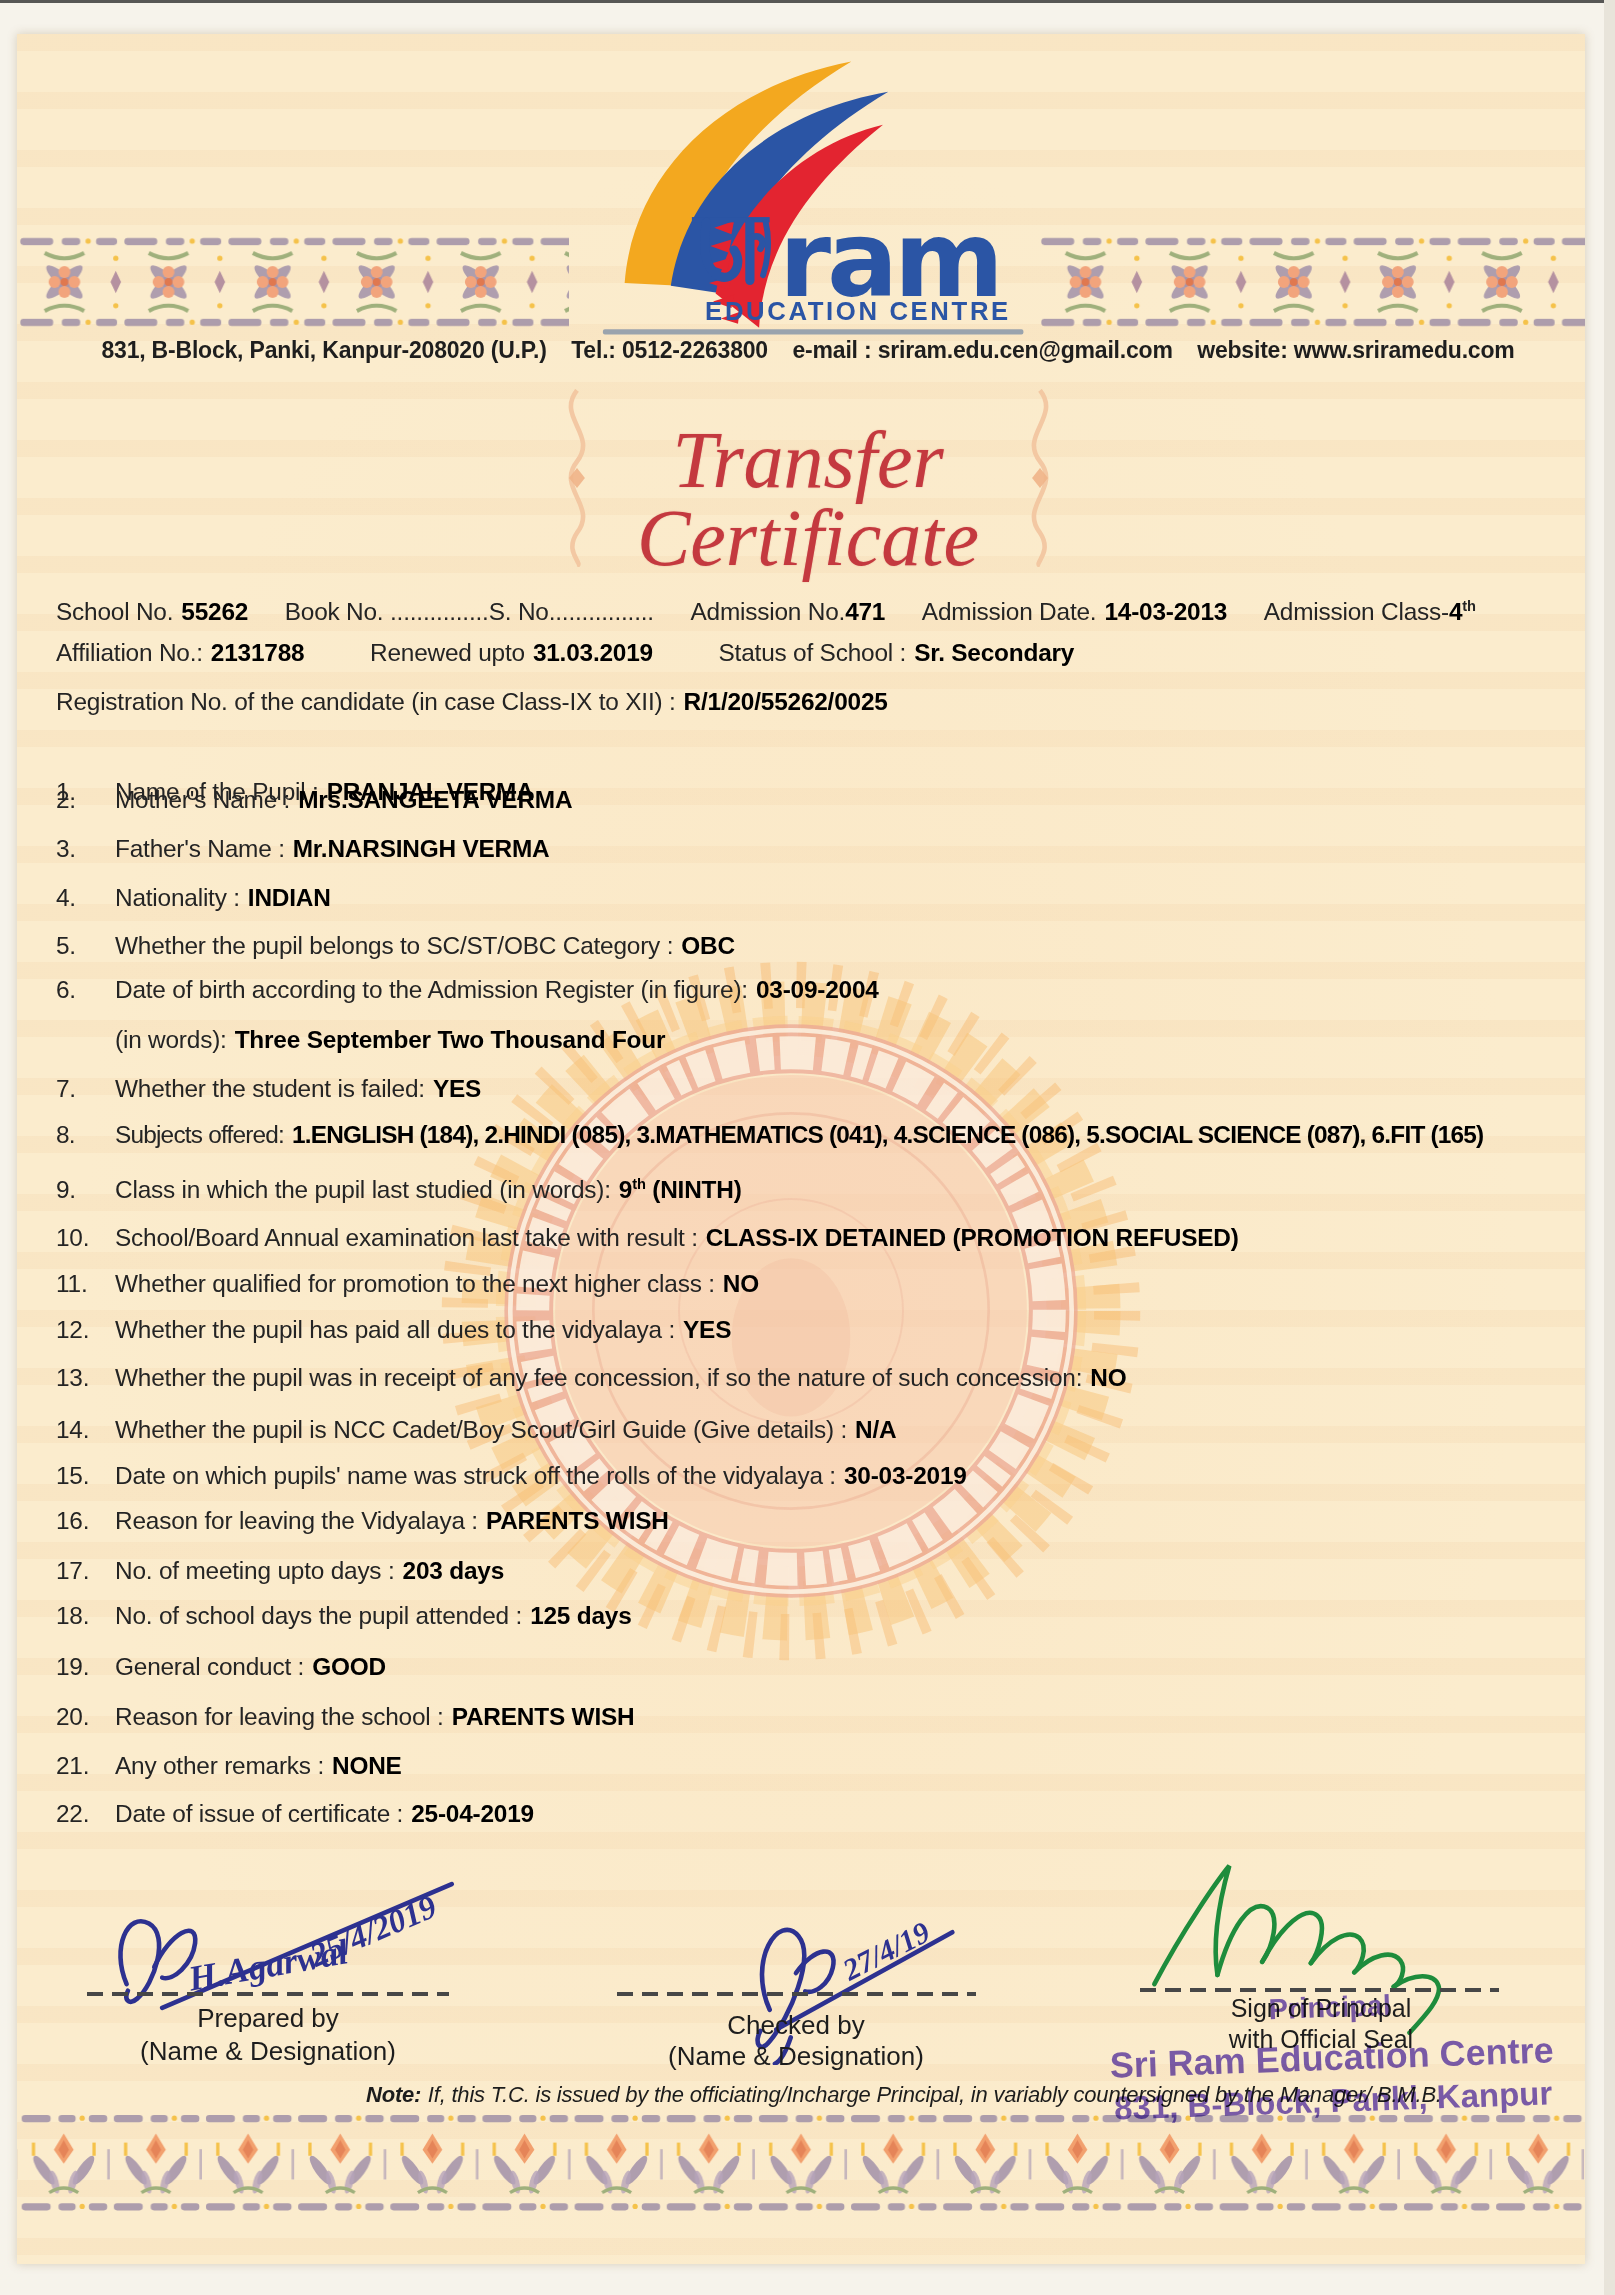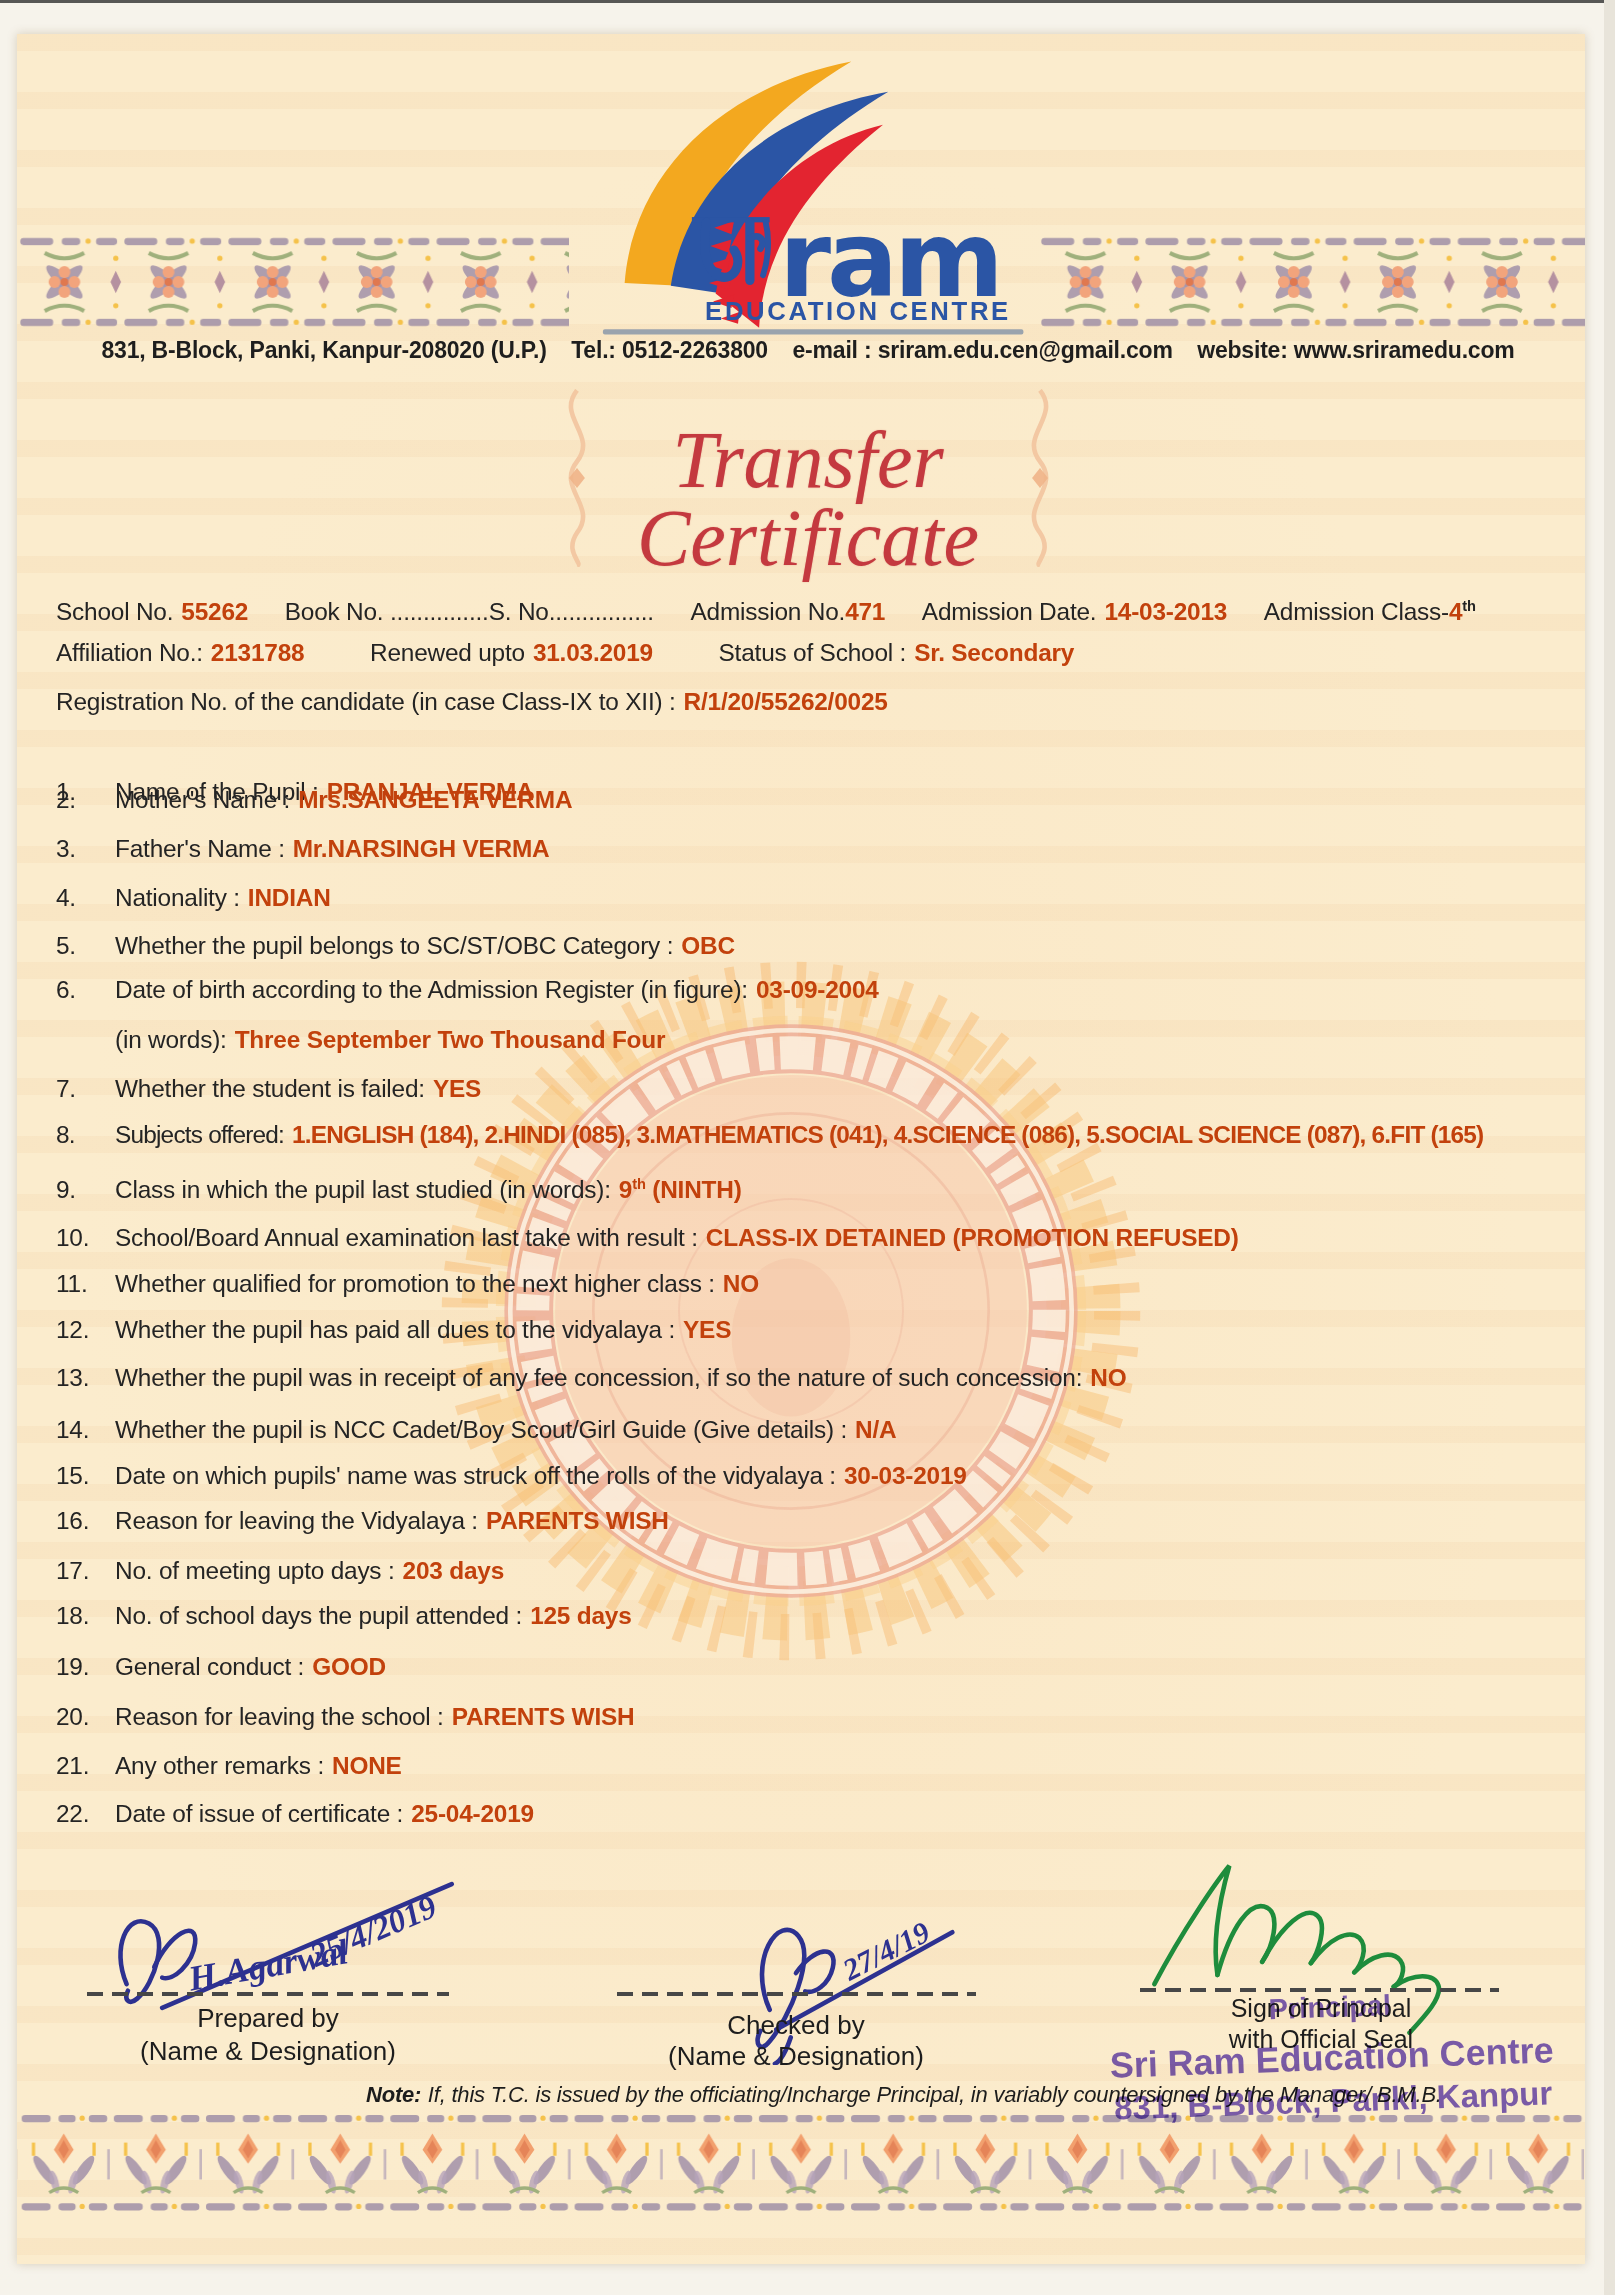--- a/index.html
+++ b/index.html
@@ -8,21 +8,21 @@
   .top-edge{position:absolute;left:0;top:0;width:1616px;height:3.3px;background:#2f2f2f;opacity:.8;}
   .paper{position:absolute;left:17px;top:34px;width:1568px;height:2230px;background:#fbeccd;
          box-shadow:0 0 9.2px rgba(120,90,40,.25);}
   .paper::before{content:"";position:absolute;inset:0;
      background:repeating-linear-gradient(180deg, rgba(240,205,160,.20) 0 17px, rgba(240,205,160,0) 17px 58px);}
   .paper::after{content:"";position:absolute;inset:0;
      background:radial-gradient(ellipse at 50% 55%, rgba(250,220,180,.25), rgba(250,220,180,0) 65%);}
   .deco{position:absolute;z-index:1;}
   .content{position:absolute;white-space:nowrap;z-index:2;}
   .row{font-size:24.4px;letter-spacing:-0.2px;color:#242424;line-height:29px;}
-  .val{font-weight:bold;color:#c2410c;}
+  .val{font-weight:bold;color:#000000;}
   .lab{margin-right:8px;}
   .seg{display:inline-block;margin-right:30px;}
   .seg.wide{margin-right:59px;}
   .num{display:inline-block;width:59px;}
   .tight{letter-spacing:-0.8px;}
   .sup{vertical-align:super;font-size:60%;font-weight:bold;}
   .address{left:0;width:1616px;text-align:center;font-size:23px;font-weight:600;letter-spacing:-0.2px;color:#1e1e1e;}
   .address span{margin:0 9.2px;}
   .title-line{left:0;width:1616px;text-align:center;font-family:"Liberation Serif", serif;
      font-style:italic;font-size:80px;color:#c4393f;line-height:99px;

